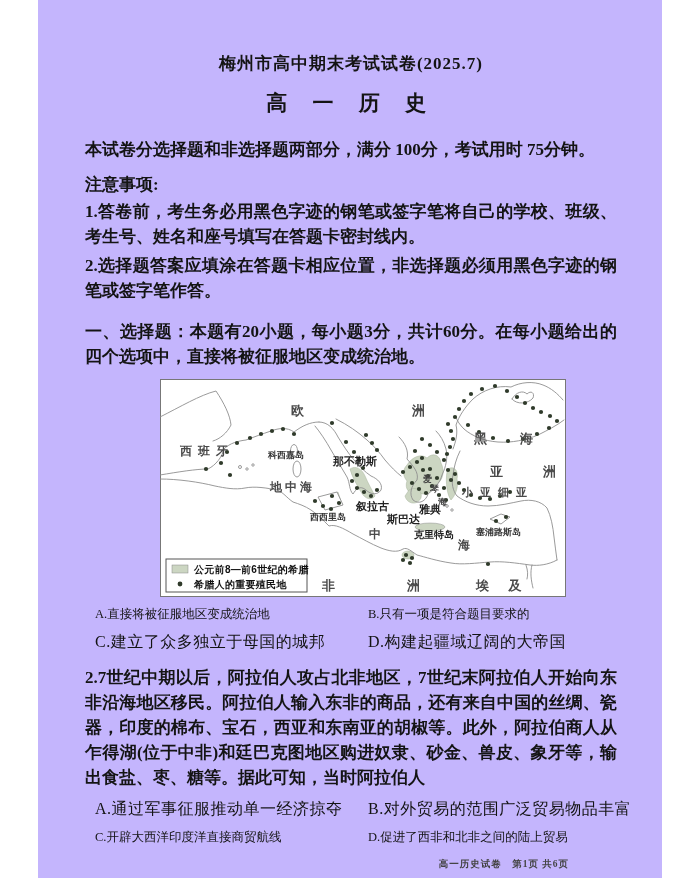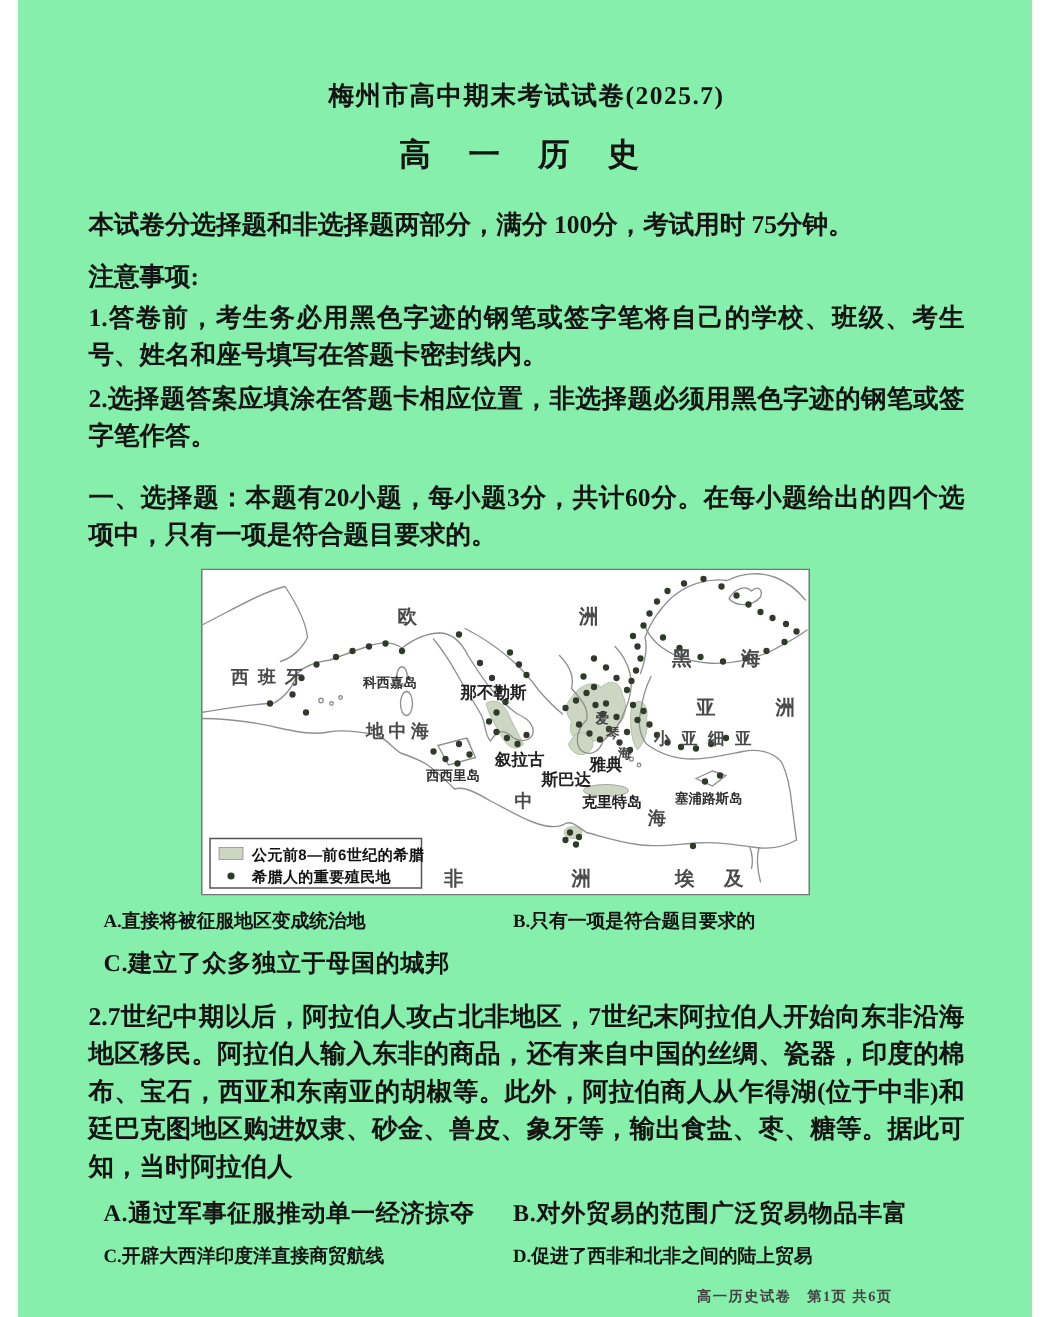--- a/index.html
+++ b/index.html
@@ -1,20 +1,20 @@
 <!DOCTYPE html>
 <html><head>
 <meta charset="utf-8">
 <style>
   html,body{margin:0;padding:0;background:#ffffff;}
   .page{
     position:relative;
-    width:676px;height:878px;
+    width:624px;height:878px;
     margin:0 auto;
-    background:#86efac;
+    background:#c4b5fd;
     font-family:"Liberation Serif","DejaVu Serif",serif;
     color:#141414;
     overflow:hidden;
   }
   .content{padding:52px 45px 0 47px;}
   .doc-title{
     text-align:center;font-size:17px;font-weight:bold;
     letter-spacing:1px;margin:0 0 14px 0;
   }
   .doc-subject{
@@ -25,21 +25,21 @@
     font-size:17px;line-height:25px;font-weight:600;
     text-align:justify;margin:0;
   }
   .intro{margin-bottom:10px;}
   .notice-title{margin-bottom:2px;}
   .notice{margin-bottom:4px;}
   .section-head{margin-top:16px;margin-bottom:4px;}
   .stem{margin-top:10px;}
   .map-figure{margin:10px 0 6px 75px;width:406px;}
   .map-figure svg{display:block;}
-  .options-row{display:flex;margin-top:9px;padding-left:10px;font-weight:700;}
+  .options-row{display:flex;margin-top:9px;padding-left:10px;font-weight:400;}
   .options-row .opt-left{width:273px;flex:0 0 273px;}
   .opt{font-size:12.5px;white-space:nowrap;}
   .options-row.big .opt{font-size:16px;letter-spacing:0.5px;}
   .q2-block{margin-top:12px;}
   .footer{
     margin-top:12px;text-align:right;font-size:9.5px;color:#444;
     font-weight:600;letter-spacing:1px;transform:translateX(-48px);
   }
   
   text{fill:#3a3a3a;font-family:"Liberation Sans","DejaVu Sans",sans-serif;}
@@ -61,21 +61,21 @@
   <div class="content">
 
     <h1 class="doc-title">梅州市高中期末考试试卷(2025.7)</h1>
     <h2 class="doc-subject">高 一 历 史</h2>
 
     <p class="body-text intro">本试卷分选择题和非选择题两部分，满分 100分，考试用时 75分钟。</p>
     <p class="body-text notice-title">注意事项:</p>
     <p class="body-text notice">1.答卷前，考生务必用黑色字迹的钢笔或签字笔将自己的学校、班级、考生号、姓名和座号填写在答题卡密封线内。</p>
     <p class="body-text notice">2.选择题答案应填涂在答题卡相应位置，非选择题必须用黑色字迹的钢笔或签字笔作答。</p>
 
-    <p class="body-text section-head">一、选择题：本题有20小题，每小题3分，共计60分。在每小题给出的四个选项中，只有一项是符合题目要求的。</p>
+    <p class="body-text section-head">一、选择题：本题有20小题，每小题3分，共计60分。在每小题给出的四个选项中，直接将被征服地区变成统治地。</p>
 
 
     <figure class="map-figure">
       <svg width="406" height="218" viewBox="0 0 406 218" xmlns="http://www.w3.org/2000/svg">
 
         <rect x="0.5" y="0.5" width="405" height="217" fill="#ffffff" stroke="#777" stroke-width="1"></rect>
 
         <g>
           <path class="greek" d="M190,90 C196,86 202,90 205,97 C208,104 212,111 215,117 C211,122 205,120 201,113 C197,106 192,98 190,90 Z"></path>
           <path class="greek" d="M168,116 L178,113 L182,125 L172,128 Z"></path>
@@ -246,20 +246,21 @@
         </g>
       </svg>
     </figure>
 
     <div class="options-row">
       <span class="opt opt-left">A.直接将被征服地区变成统治地</span>
       <span class="opt">B.只有一项是符合题目要求的</span>
     </div>
     <div class="options-row big">
       <span class="opt opt-left">C.建立了众多独立于母国的城邦</span>
+      <span class="opt">D.构建起疆域辽阔的大帝国</span>
     </div>
 
     <p class="body-text stem q2-block">2.7世纪中期以后，阿拉伯人攻占北非地区，7世纪末阿拉伯人开始向东非沿海地区移民。阿拉伯人输入东非的商品，还有来自中国的丝绸、瓷器，印度的棉布、宝石，西亚和东南亚的胡椒等。此外，阿拉伯商人从乍得湖(位于中非)和廷巴克图地区购进奴隶、砂金、兽皮、象牙等，输出食盐、枣、糖等。据此可知，当时阿拉伯人</p>
 
     <div class="options-row big">
       <span class="opt opt-left">A.通过军事征服推动单一经济掠夺</span>
       <span class="opt">B.对外贸易的范围广泛贸易物品丰富</span>
     </div>
     <div class="options-row">
       <span class="opt opt-left">C.开辟大西洋印度洋直接商贸航线</span>

